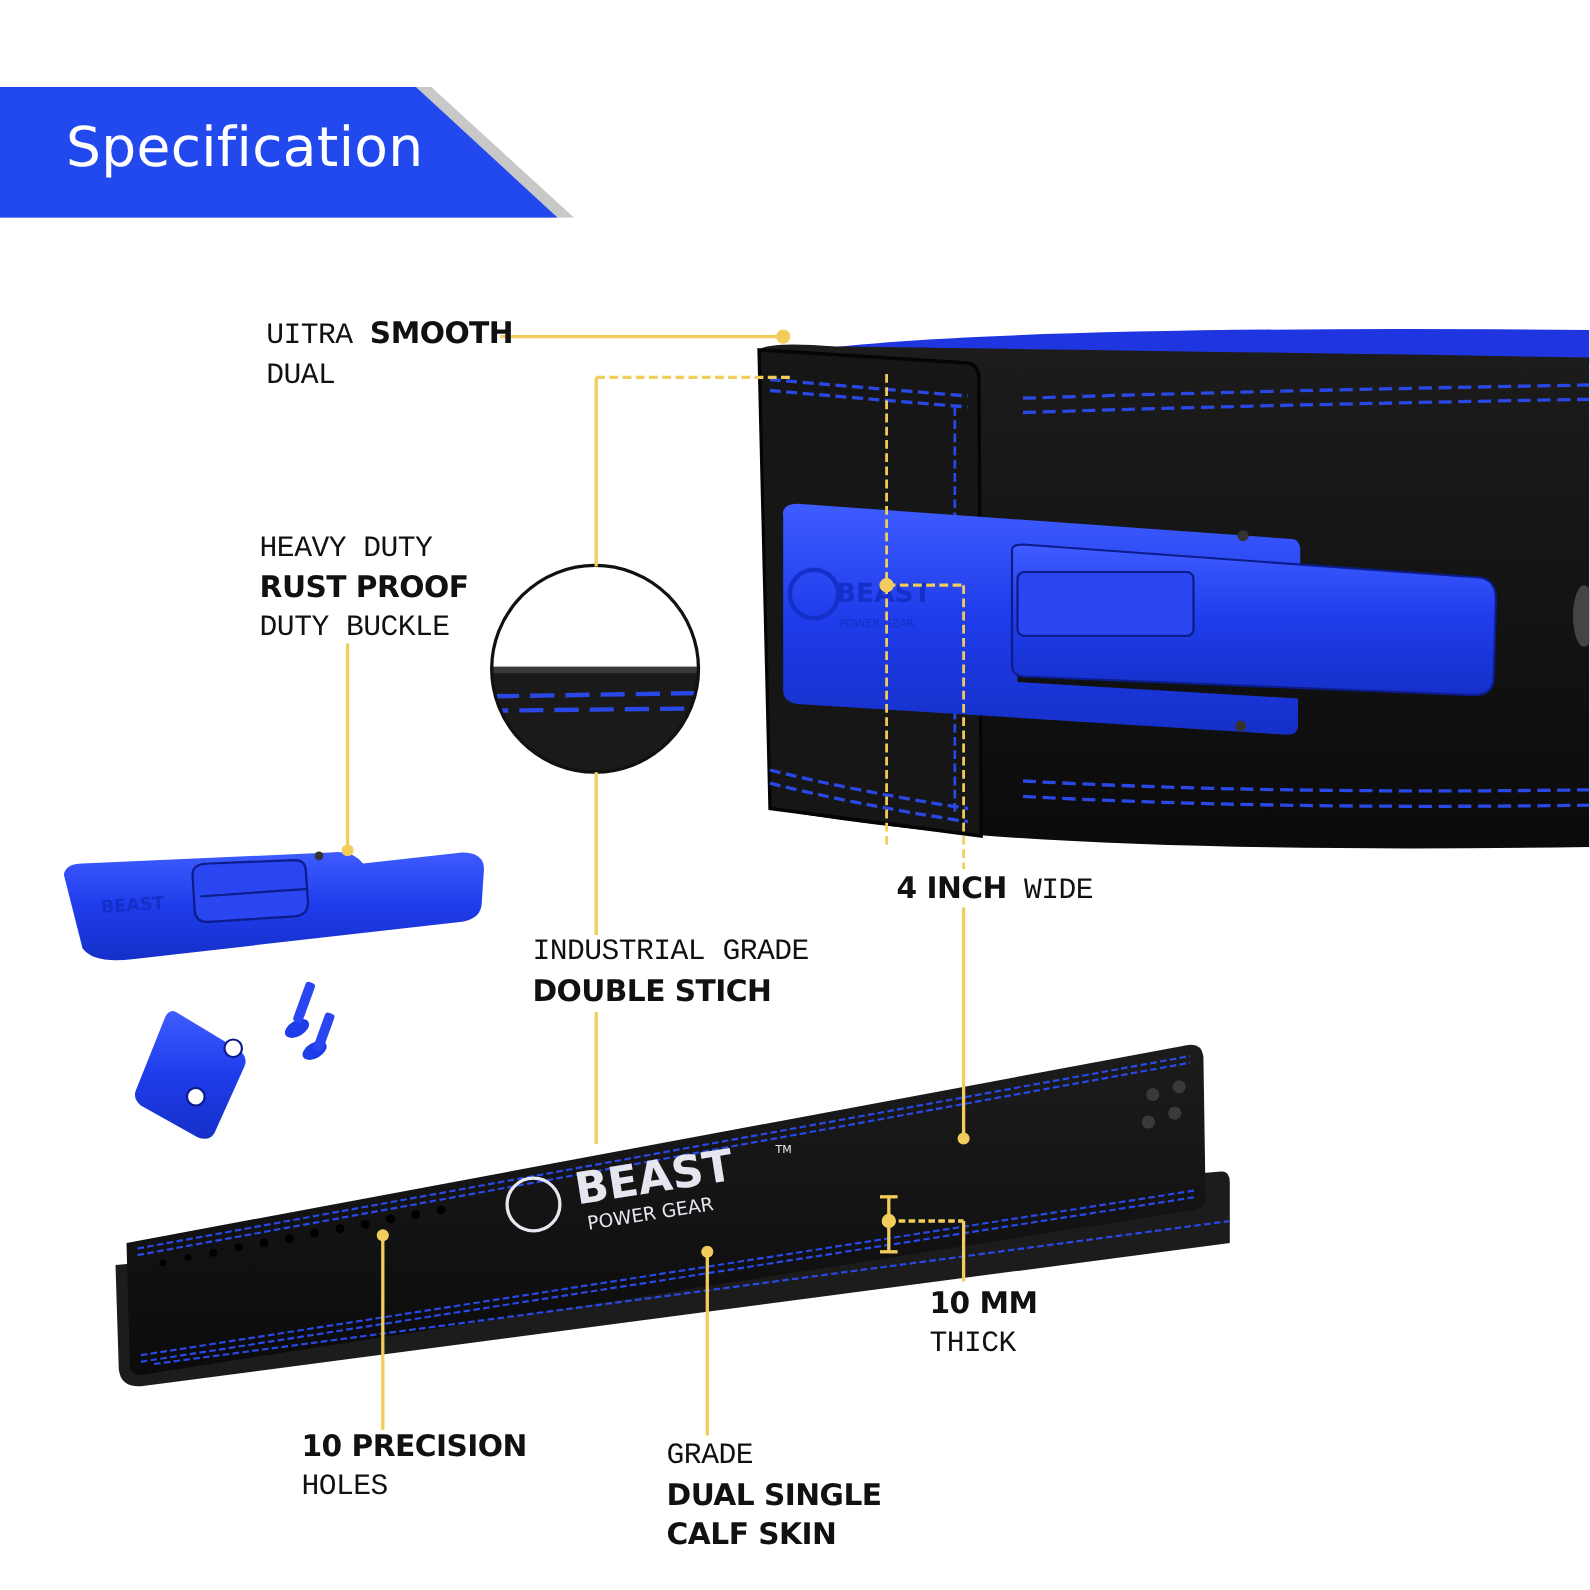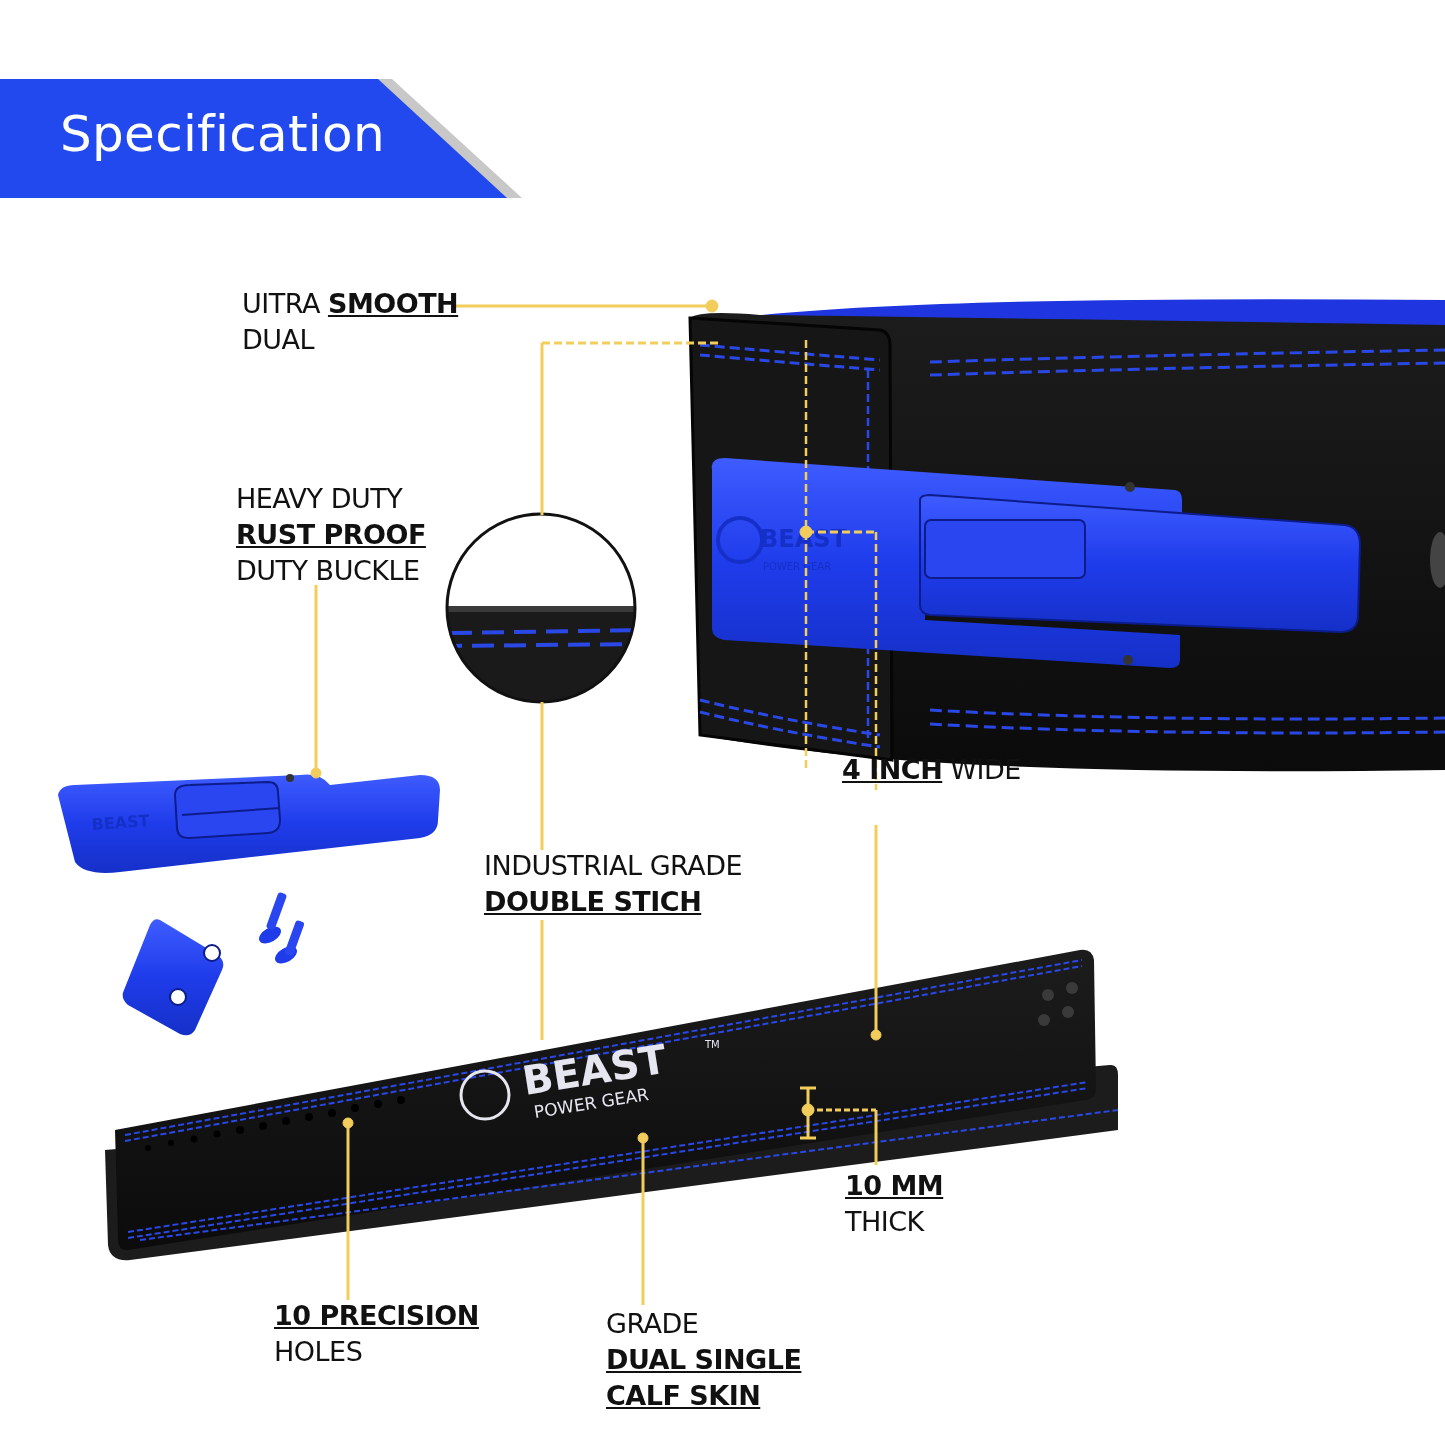--- a/index.html
+++ b/index.html
@@ -17,22 +17,22 @@
     position: absolute; left: 60px; top: 26px;
     font-size: 50px; color: #ffffff; letter-spacing: 0.3px;
     font-family: "DejaVu Sans", sans-serif; font-weight: normal;
   }
   .art { position: absolute; left: 0; top: 0; }
   .label {
     position: absolute; font-size: 27px; line-height: 36px;
     font-family: "DejaVu Sans", sans-serif; color: #111;
     white-space: nowrap; letter-spacing: -0.5px;
   }
-  .label .b { font-weight: bold; text-decoration: underline; }
-  .label .n { font-weight: normal; }
+  .label .b { font-weight: bold; }
+  .label .n { font-weight: normal; font-family: Liberation Mono, monospace; }
 </style>
 </head>
 <body>
 
 <div class="banner">
   <svg width="525" height="119" viewBox="0 0 525 119">
     <polygon points="0,0 392,0 522,119 0,119" fill="#C8C8C8"></polygon>
     <polygon points="0,0 378,0 507,119 0,119" fill="#2249EE"></polygon>
   </svg>
   <div class="banner-title">Specification</div>
@@ -205,21 +205,21 @@
   <div class="n">HEAVY DUTY</div>
   <div class="b">RUST PROOF</div>
   <div class="n">DUTY BUCKLE</div>
 </div>
 
 <div class="label" style="left:445px; top:848px;margin-left:39px;">
   <div class="n">INDUSTRIAL GRADE</div>
   <div class="b">DOUBLE STICH</div>
 </div>
 
-<div class="label" style="left:815px; top:752px;margin-left:27px;">
+<div class="label" style="left:815px; top:790px;">
   <div><span class="b">4 INCH</span><span class="n"> WIDE</span></div>
 </div>
 
 <div class="label" style="left:845px; top:1168px;">
   <div class="b">10 MM</div>
   <div class="n">THICK</div>
 </div>
 
 <div class="label" style="left:274px; top:1298px;">
   <div class="b">10 PRECISION</div>

